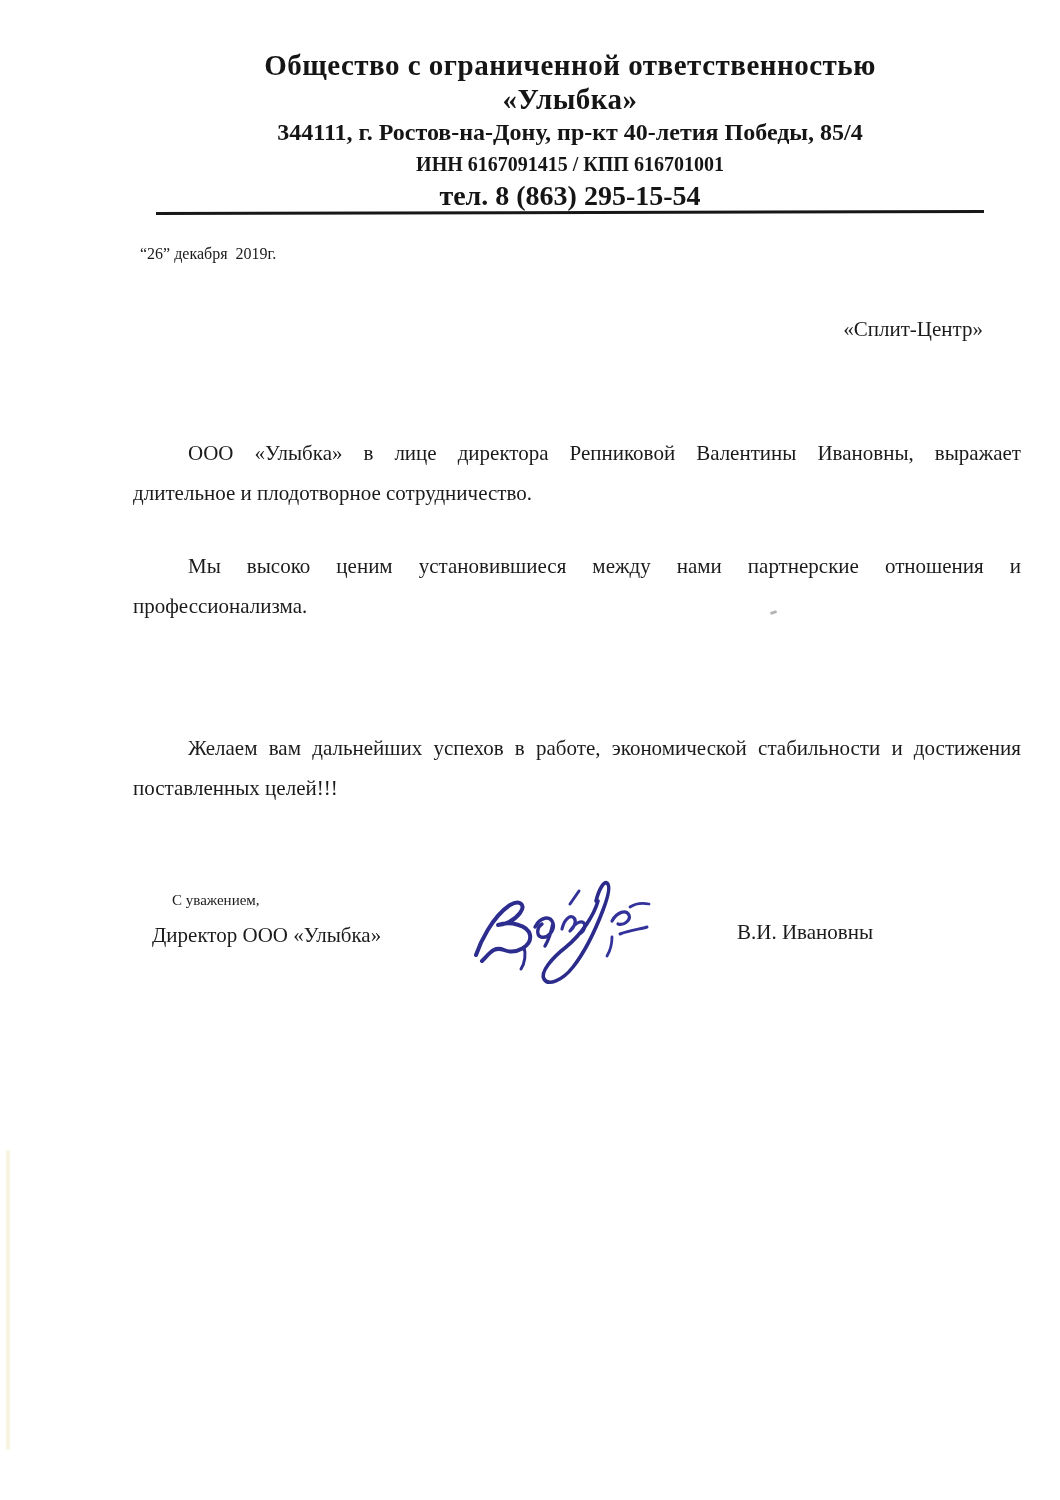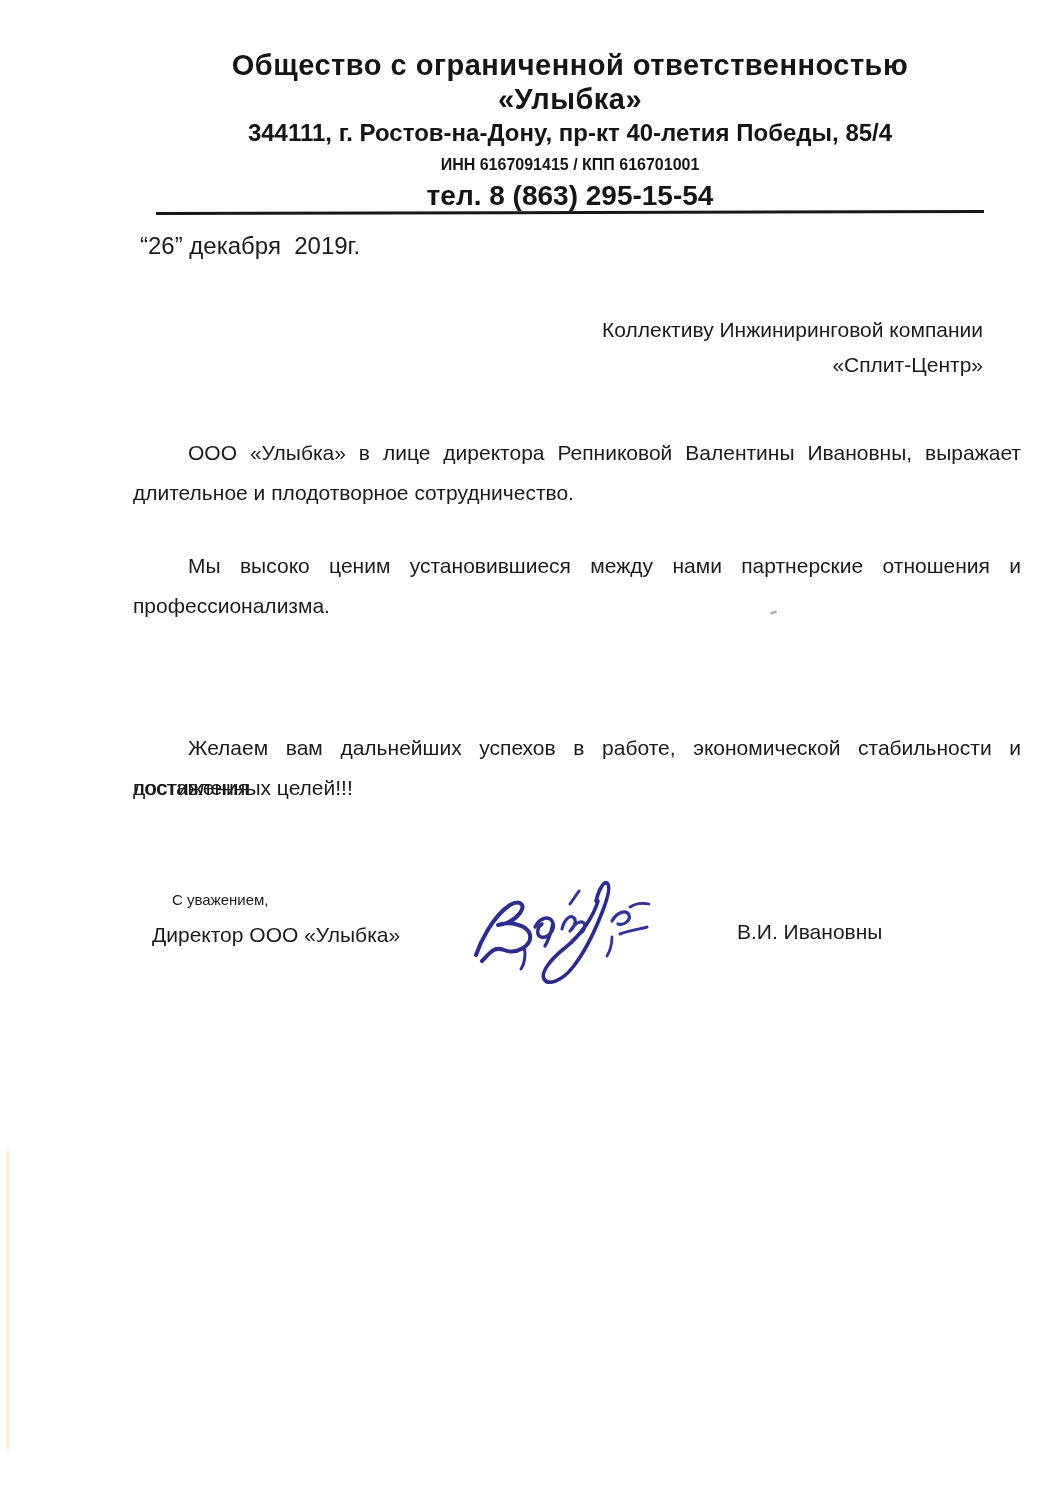--- a/index.html
+++ b/index.html
@@ -1,52 +1,52 @@
 <!DOCTYPE html>
 <html><head>
 <meta charset="utf-8">
 <style>
   html, body { margin: 0; padding: 0; background: #ffffff; }
   .page {
     position: relative;
     width: 1060px;
     height: 1500px;
     background: #ffffff;
-    font-family: Liberation Sans, sans-serif;
+    font-family: Liberation Serif, serif;
     color: #1b1b1b;
     overflow: hidden;
   }
 
   
   .letterhead {
     position: absolute;
     left: 150px; top: 48px;
     width: 840px;
     text-align: center;
     font-weight: 700;
     color: #151515;
   }
   .lh-org-type  { font-size: 29px; line-height: 34px; letter-spacing: 0.5px; }
   .lh-org-name  { font-size: 29px; line-height: 34px; letter-spacing: 0.5px; }
   .lh-address   { font-size: 24px; line-height: 33px; font-weight: 700; }
-  .lh-inn       { font-size: 16px; line-height: 31px; font-weight: 700; }
+  .lh-inn       { font-size: 20px; line-height: 31px; font-weight: 700; }
   .lh-phone     { font-size: 28px; line-height: 31px; font-weight: 700; }
   .lh-rule {
     position: absolute;
     left: 156px; top: 211px;
     width: 828px; height: 3px;
     background: #181818;
     transform: rotate(-0.15deg);
   }
 
   
   .date-line {
     position: absolute;
-    left: 140px; top: 232px;
-    font-size: 24px; line-height: 28px;
+    left: 140px; top: 240px;
+    font-size: 16px; line-height: 28px;
     white-space: pre;
   }
   .recipient {
     position: absolute;
     left: 520px; top: 312px;
     width: 463px;
     text-align: right;
     font-size: 21px;
     line-height: 35px;
   }
@@ -116,21 +116,20 @@
     <div class="lh-org-name">«Улыбка»</div>
     <div class="lh-address">344111, г. Ростов-на-Дону, пр-кт 40-летия Победы, 85/4</div>
     <div class="lh-inn">ИНН 6167091415 / КПП 616701001</div>
     <div class="lh-phone">тел. 8 (863) 295-15-54</div>
   </div>
   <div class="lh-rule"></div>
 
   <div class="date-line">“26” декабря  2019г.</div>
 
   <div class="recipient">
-    <div>Коллективу Инжиниринговой компании</div>
     <div>«Сплит-Центр»</div>
   </div>
 
   <div class="para p1">
     <div class="bodyline first">ООО «Улыбка» в лице директора Репниковой Валентины Ивановны, выражает</div>
     <div class="bodyline last">длительное и плодотворное сотрудничество.</div>
   </div>
 
   <div class="para p2">
     <div class="bodyline first">Мы высоко ценим установившиеся между нами партнерские отношения и</div>

